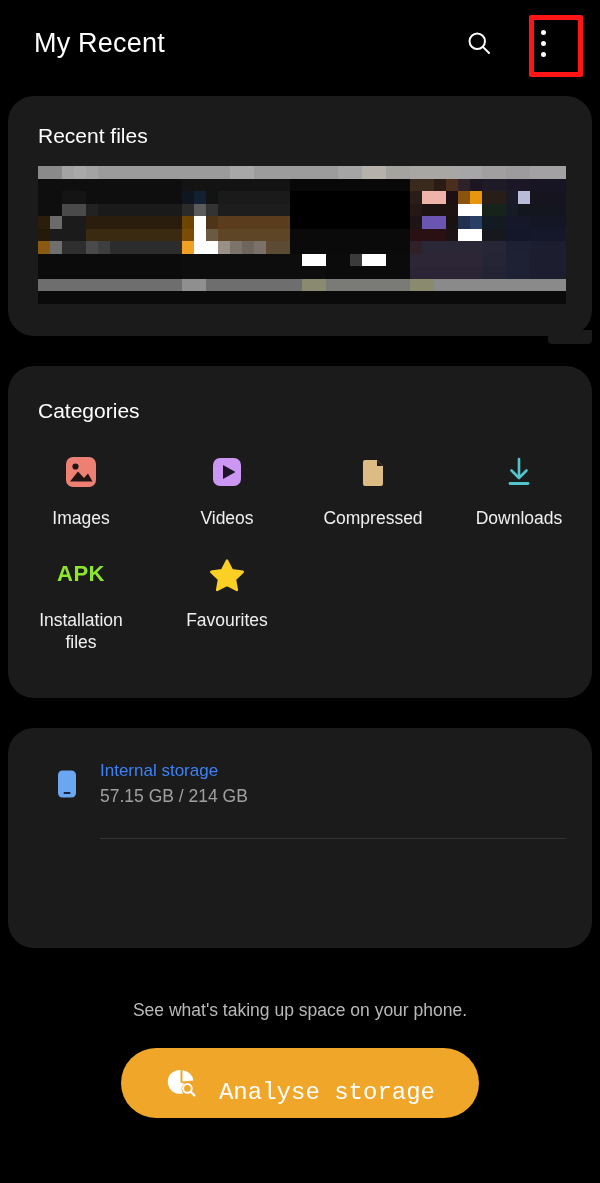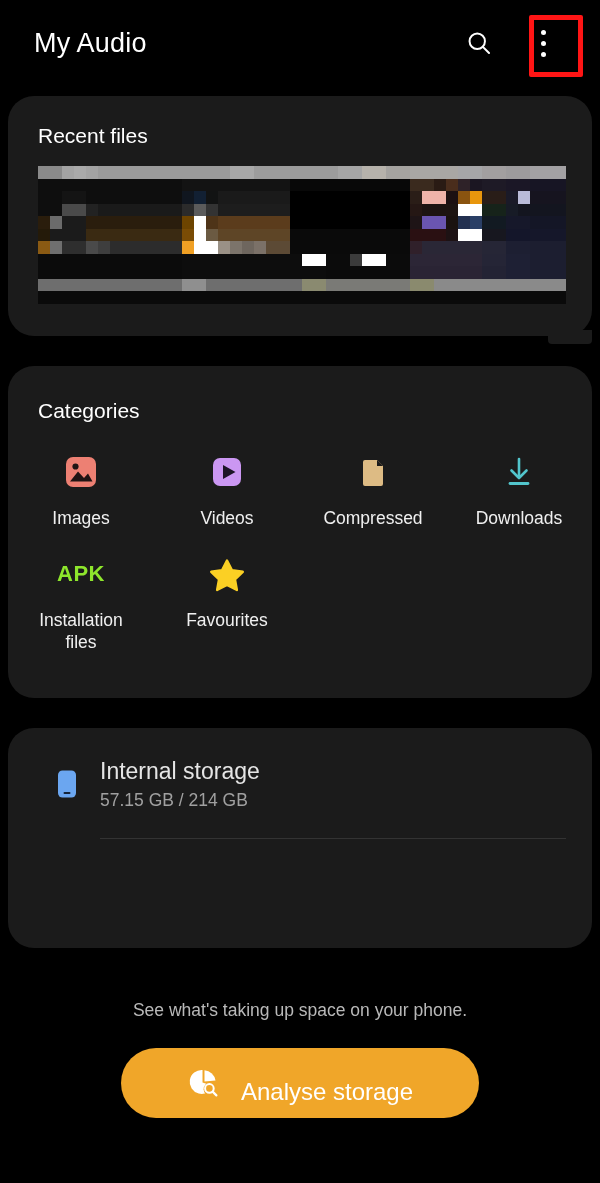--- a/index.html
+++ b/index.html
@@ -83,49 +83,49 @@
   
   #storage-card { top: 728px; height: 220px; }
   .storage-row {
     position: absolute; left: 0; width: 584px; height: 108px;
     display: flex; align-items: center; padding-left: 26px; cursor: pointer;
   }
   #row-internal { top: 2px; }
   #row-sd { top: 110px; }
   .storage-ico { width: 66px; display: flex; justify-content: center; }
   .storage-text { display: flex; flex-direction: column; gap: 5px; }
-  .storage-name { font-size: 23px; color: #e5e5e5; }
+  .storage-name { font-size: 17px; color: #3b82f6; }
   .storage-sub { font-size: 17.5px; color: #a0a0a0; }
   .divider {
     position: absolute; left: 92px; top: 110px; width: 466px; height: 1px;
     background: #333333;
   }
 
   
   .hint {
     position: absolute; top: 1000px; left: 0; width: 600px; text-align: center;
     font-size: 17.5px; color: #b9b9b9;
   }
   .analyse-btn {
     position: absolute; top: 1048px; left: 121px; width: 358px; height: 70px;
     background: #f0a629; border: none; border-radius: 35px;
     display: flex; align-items: center; justify-content: center; gap: 20px;
     cursor: pointer; padding: 0;
   }
   .analyse-label {
-    font-size: 24px; color: #ffffff; font-family: Liberation Sans, sans-serif; margin-top: 18px;
+    font-size: 24px; color: #ffffff; font-family: Liberation Mono, monospace; margin-top: 18px;
   }
 </style>
 </head>
 <body>
 
 <div class="screen">
 
   <div class="appbar">
-    <div class="app-title">My Audio</div>
+    <div class="app-title">My Recent</div>
     <div class="appbar-actions">
       <div class="icon-btn">
         <svg width="28" height="28" viewBox="0 0 24 24" fill="none">
           <circle cx="10.5" cy="10.5" r="6.6" stroke="#ffffff" stroke-width="1.7"></circle>
           <line x1="15.3" y1="15.3" x2="20.6" y2="20.6" stroke="#ffffff" stroke-width="1.7" stroke-linecap="round"></line>
         </svg>
       </div>
       <div class="icon-btn">
         <div class="dots">
           <span></span>

